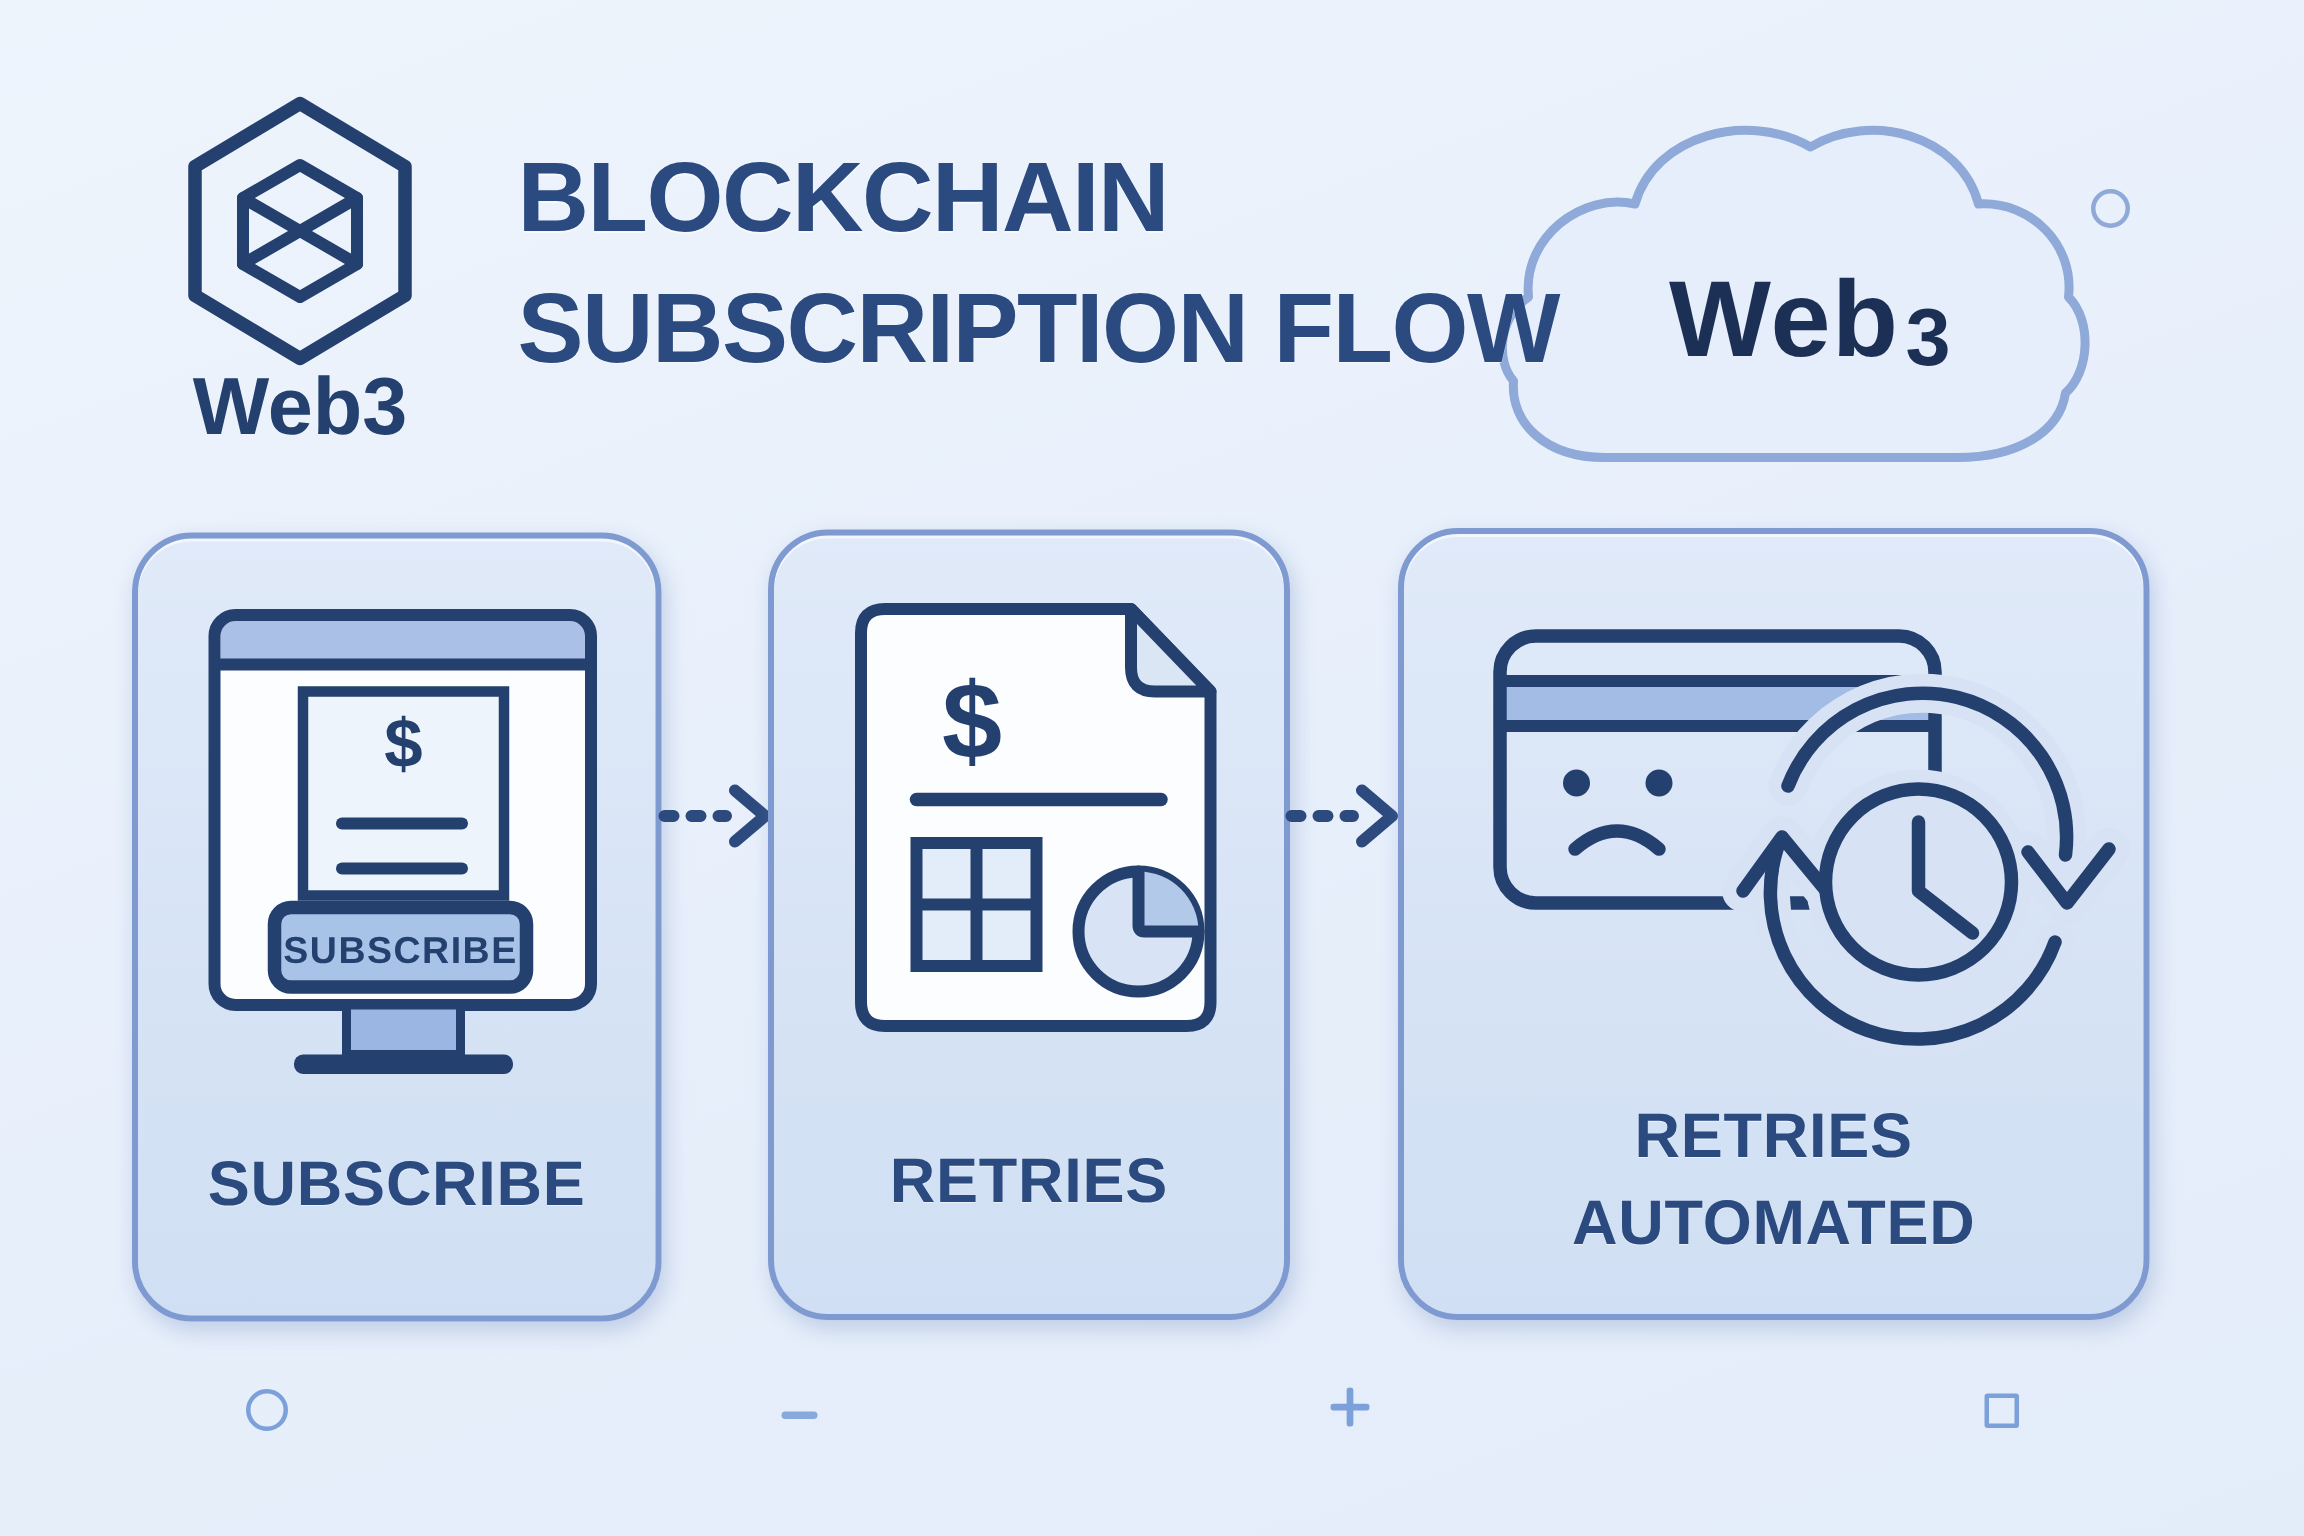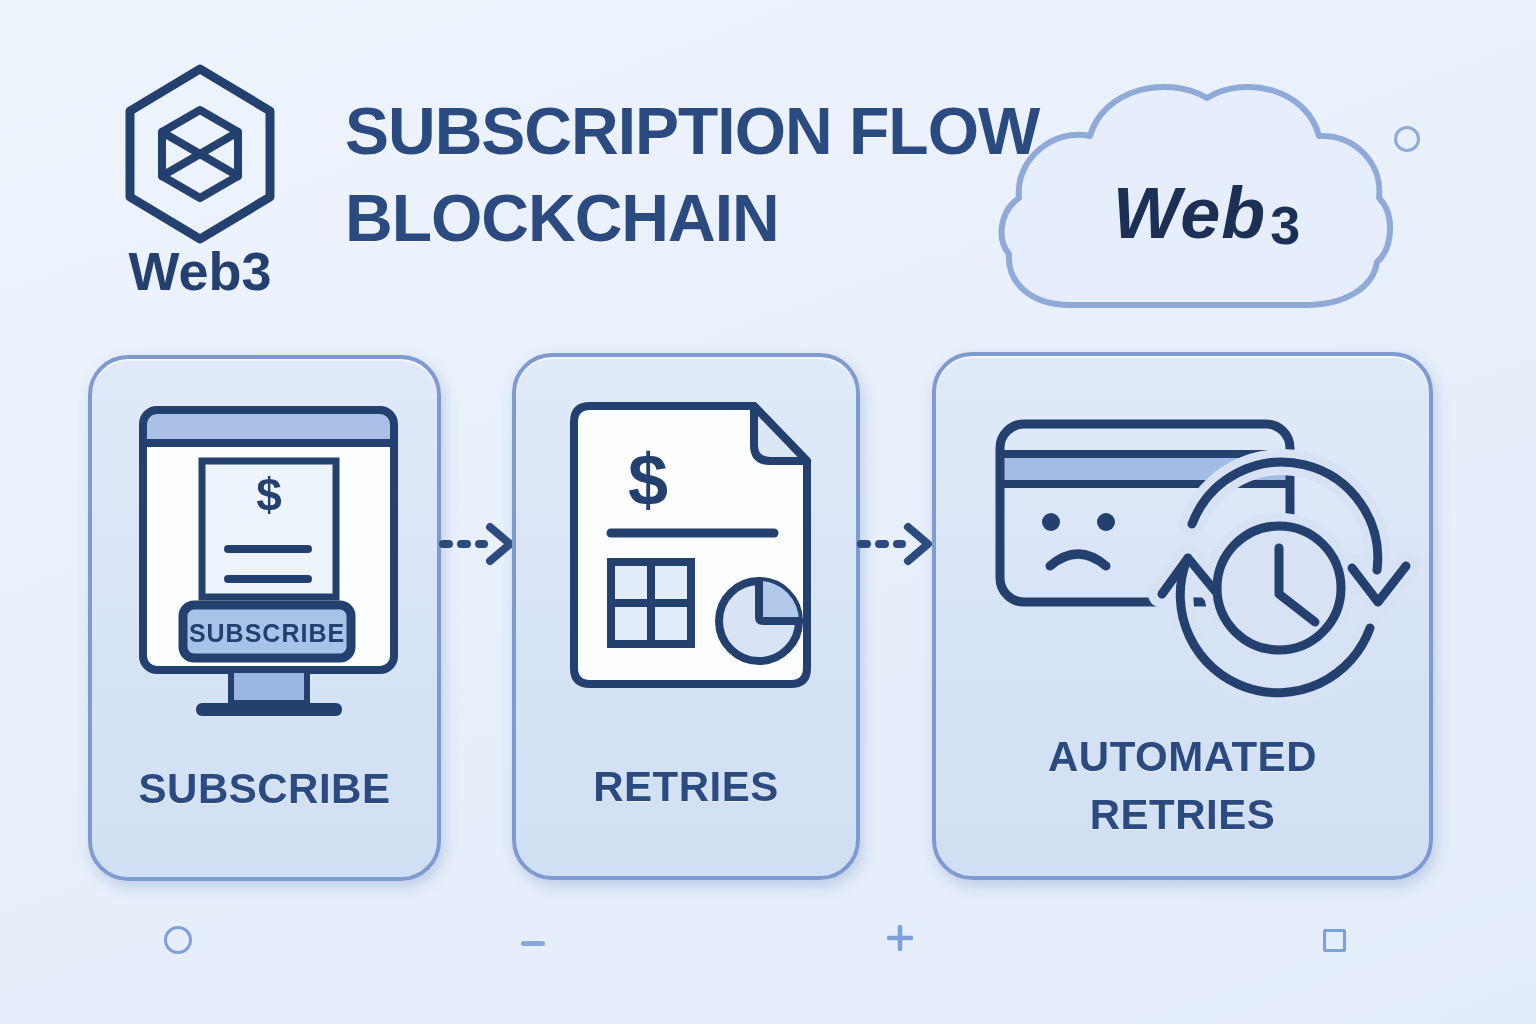--- a/index.html
+++ b/index.html
@@ -19,21 +19,21 @@
   #main-title{
     left:345px;top:88px;z-index:3;
     font-size:66px;line-height:87px;font-weight:bold;letter-spacing:-1px;
     color:#2b4a80;text-shadow:0 1px 0 rgba(255,255,255,.55);
   }
   #cloud-svg{left:985px;top:72px;z-index:1;}
   #cloud-brand{
     left:995px;top:172px;width:420px;z-index:2;text-align:center;
     font-weight:bold;color:#1c2f55;letter-spacing:1px;
   }
-  #cloud-brand .web{font-size:72px;font-style:italic;}
+  #cloud-brand .web{font-size:72px;}
   #cloud-brand .three{font-size:54px;position:relative;top:6px;left:4px;}
   #top-right-circle{
     left:1394px;top:126px;width:20px;height:20px;border-radius:50%;
     border:3px solid #8fa9d9;
   }
 
   
   .card{
     border-radius:40px;border:4px solid #7e9ad1;box-sizing:border-box;
     background:linear-gradient(180deg,#e0eaf9 0%,#d6e3f5 60%,#d0dff3 100%);
@@ -73,22 +73,22 @@
       <g stroke-width="8">
         <polygon points="80,48 118,70 118,114 80,136 42,114 42,70"></polygon>
         <line x1="42" y1="70" x2="118" y2="114"></line>
         <line x1="118" y1="70" x2="42" y2="114"></line>
       </g>
     </g>
   </svg>
   <div id="brand-logo-text" class="abs">Web3</div>
 
   <div id="main-title" class="abs">
+    <div>BLOCKCHAIN</div>
     <div>SUBSCRIPTION FLOW</div>
-    <div>BLOCKCHAIN</div>
   </div>
 
   <svg id="cloud-svg" class="abs" width="420" height="245" viewBox="0 0 420 245">
     <path d="M 85 233 C 45 233 22 210 24 182 C 12 168 14 140 34 126 C 30 86 70 56 105 64
              C 118 18 180 2 222 26 C 262 2 322 18 334 64 C 370 62 398 92 394 126
              C 410 142 408 176 392 190 C 388 216 360 233 320 233 Z" fill="#e6eefb" stroke="#8fa9d9" stroke-width="6" stroke-linejoin="round"></path>
   </svg>
   <div id="cloud-brand" class="abs">
     <span class="web">Web</span><span class="three">3</span>
   </div>
@@ -173,22 +173,22 @@
       <g stroke="#24406f" fill="none" stroke-linecap="round" stroke-linejoin="round" stroke-width="9">
         <circle cx="343" cy="232" r="62"></circle>
         <path d="M 343 192 L 343 238 L 379 266"></path>
         <path d="M 256 168 A 96 96 0 0 1 441 214"></path>
         <polyline points="416,212 442,246 470,210"></polyline>
         <path d="M 434 272 A 96 96 0 1 1 250 206"></path>
         <polyline points="226,238 252,202 280,236"></polyline>
       </g>
     </svg>
     <div class="card-label">
+      <div>RETRIES</div>
       <div>AUTOMATED</div>
-      <div>RETRIES</div>
     </div>
   </div>
 
   <div id="deco-circle" class="abs"></div>
   <div id="deco-dash" class="abs"></div>
   <svg id="deco-plus" class="abs" width="26" height="26" viewBox="0 0 26 26">
     <path d="M 13 2 V 24 M 2 13 H 24" stroke="#7ca0da" stroke-width="4.5" stroke-linecap="round"></path>
   </svg>
   <div id="deco-square" class="abs"></div>
 

